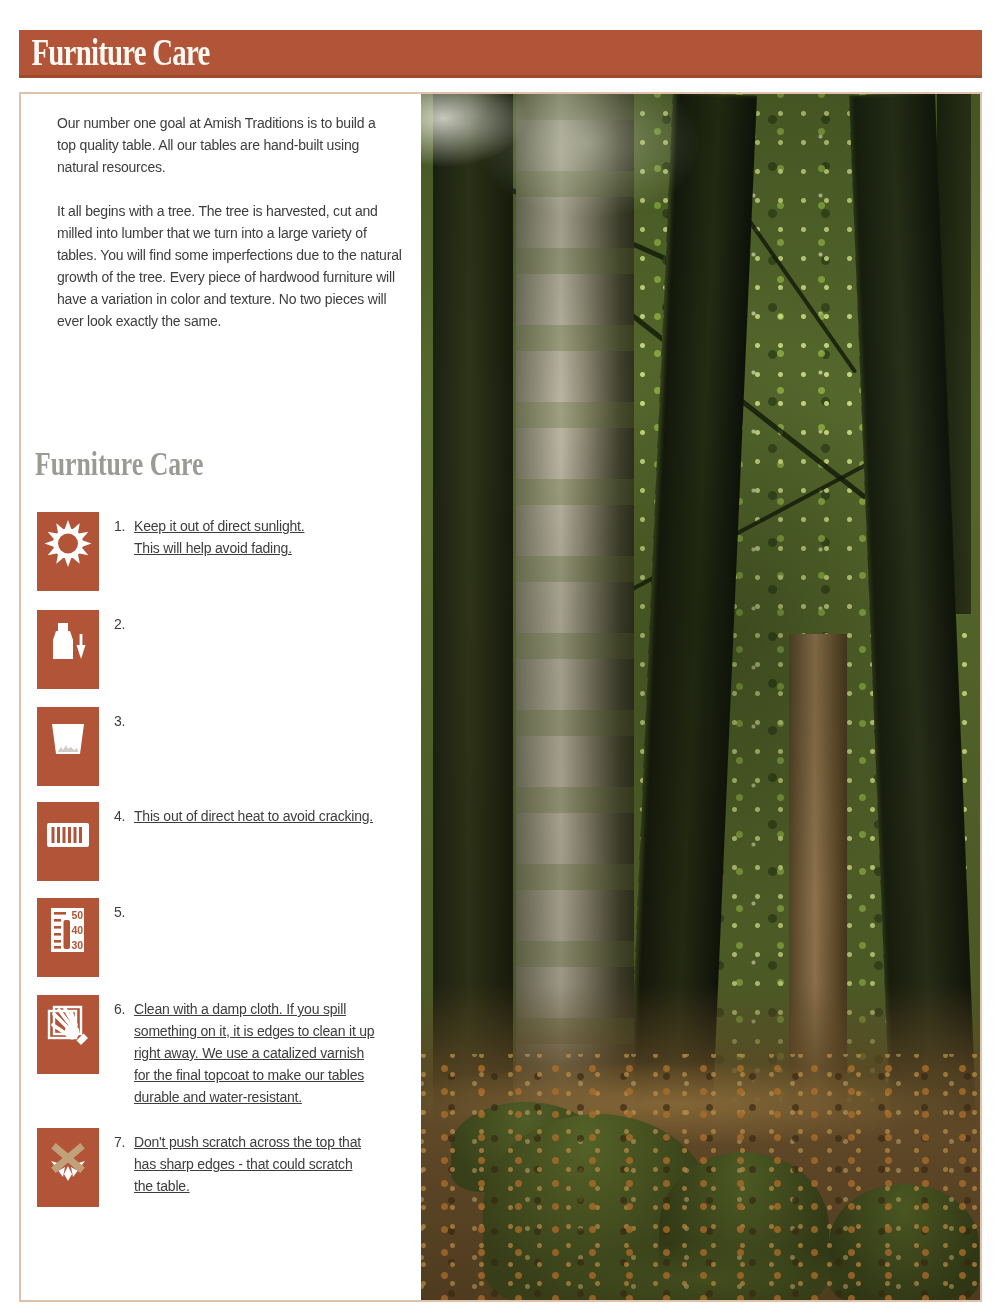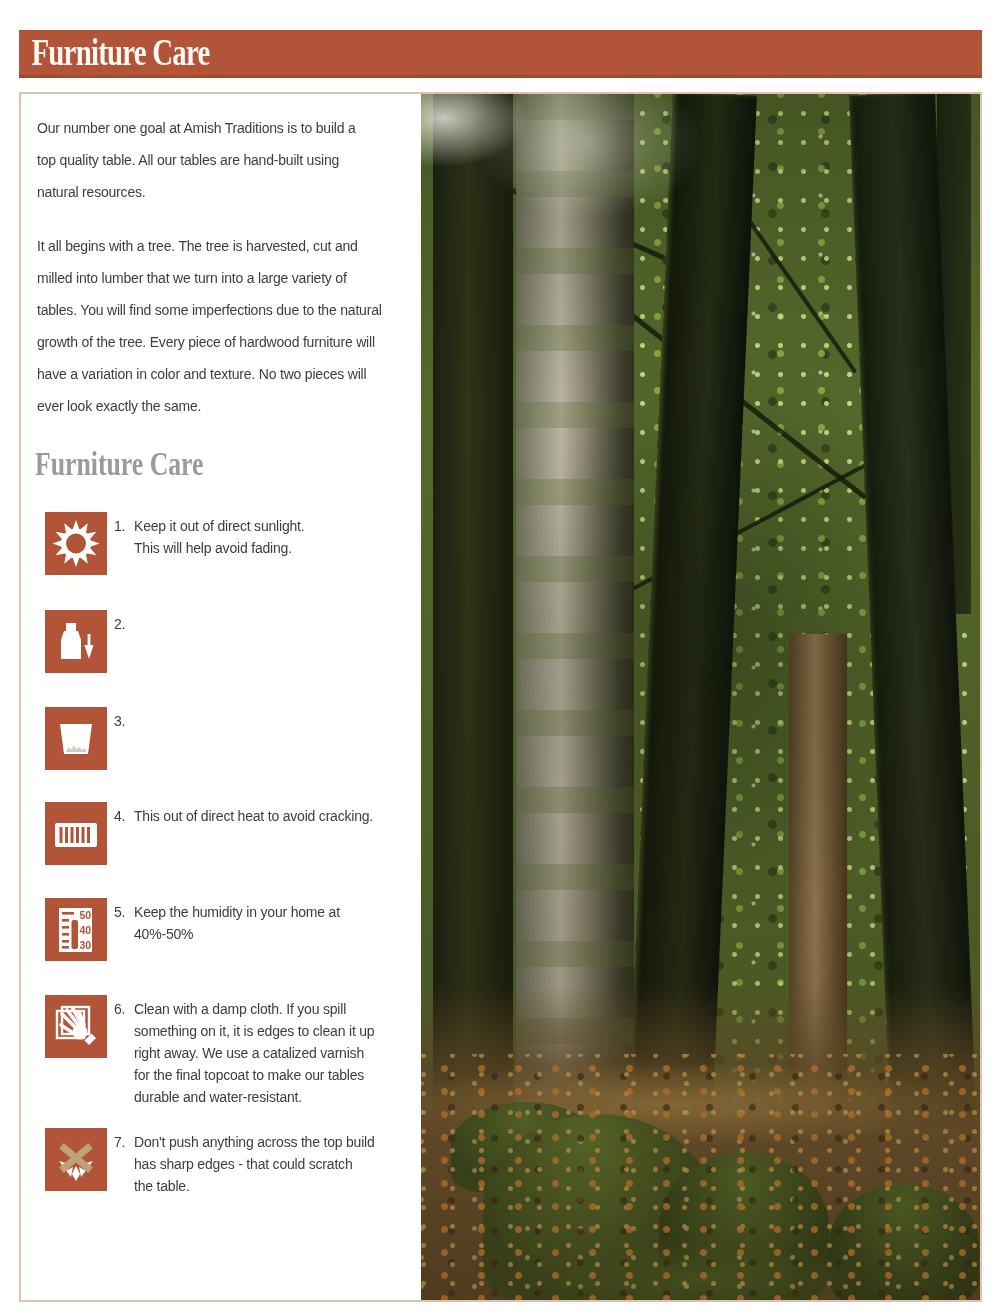--- a/index.html
+++ b/index.html
@@ -31,40 +31,40 @@
   }
   
   .content-box{
     position:absolute;left:19px;top:92px;width:963px;height:1210px;
     background:#fff;border:2px solid var(--border);
   }
   .intro{
     position:absolute;left:16px;top:18px;width:392px;
   }
   .intro p{
-    white-space:pre-line;font-size:14px;line-height:32px;
-    letter-spacing:-.2px;margin-bottom:22px;
+    white-space:pre-line;font-size:14px;line-height:22px;
+    letter-spacing:-.2px;margin-bottom:22px;margin-left:20px;
   }
   .section-head{
     position:absolute;left:14px;top:352px;
   }
   .section-head .decor{color:var(--gray-head);font-size:33px;line-height:36px;letter-spacing:0;}
   
   .care-item{position:absolute;left:16px;width:384px;height:64px;}
   .tile{
-    position:absolute;left:8px;top:0;width:62px;height:63px;
+    position:absolute;left:0;top:0;width:62px;height:79px;
     background:var(--rust);
   }
   .tile svg{display:block;width:62px;height:63px;}
   .care-num{
     position:absolute;left:77px;top:3px;font-size:14px;line-height:22px;letter-spacing:-.2px;
   }
   .care-text{
     position:absolute;left:97px;top:3px;width:286px;
-    white-space:pre-line;font-size:14px;line-height:22px;letter-spacing:-.2px;
+    white-space:pre-line;font-size:14px;line-height:22px;letter-spacing:-.2px;text-decoration:underline;
   }
   
   .photo{
     position:absolute;left:400px;top:0;width:559px;height:1206px;overflow:hidden;
     background:#55682c;
   }
   .foliage{
     position:absolute;inset:0;
     background-image:
       radial-gradient(circle, rgba(222,238,140,.85) 0 2px, rgba(222,238,140,0) 3px),
@@ -245,22 +245,20 @@
           <rect x="26.5" y="22" width="6.5" height="29" rx="2"></rect>
         </g>
         <g fill="#b25438" class="gauge-num" font-size="10.5">
           <text x="34.5" y="21">50</text>
           <text x="34.5" y="36">40</text>
           <text x="34.5" y="51">30</text>
         </g>
       </svg>
     </div>
     <div class="care-num">5.</div>
-    <div class="care-text">Keep the humidity in your home at
-40%-50%</div>
   </div>
 
   <div class="care-item" style="top:901px">
     <div class="tile">
       <svg viewBox="0 0 62 63">
         <rect x="12" y="16" width="27" height="27" fill="none" stroke="#ffffff" stroke-width="2.4"></rect>
         <rect x="17" y="12" width="27" height="27" fill="none" stroke="#ffffff" stroke-width="2.4"></rect>
         <g stroke="#ffffff" stroke-width="3.6" stroke-linecap="round">
           <line x1="31" y1="33" x2="17" y2="19"></line>
           <line x1="34" y1="31" x2="22" y2="15"></line>
@@ -288,21 +286,21 @@
           <polygon points="48,33 38,36 43,44 34,39 36,49"></polygon>
           <polygon points="31,38 27,46 31,53 35,46"></polygon>
         </g>
         <g fill="#c1a179">
           <rect x="12" y="26.5" width="38" height="7" transform="rotate(40 31 30)"></rect>
           <rect x="12" y="26.5" width="38" height="7" transform="rotate(-40 31 30)"></rect>
         </g>
       </svg>
     </div>
     <div class="care-num">7.</div>
-    <div class="care-text">Don't push anything across the top build
+    <div class="care-text">Don't push scratch across the top that
 has sharp edges - that could scratch
 the table.</div>
   </div>
 
   <div class="photo">
     <div class="foliage"></div>
 
     <div class="branch" style="left:150px;top:300px;width:330px;height:5px;transform:rotate(38deg)"></div>
     <div class="branch" style="left:180px;top:430px;width:300px;height:4px;transform:rotate(-28deg)"></div>
     <div class="branch" style="left:230px;top:170px;width:260px;height:4px;transform:rotate(55deg)"></div>

